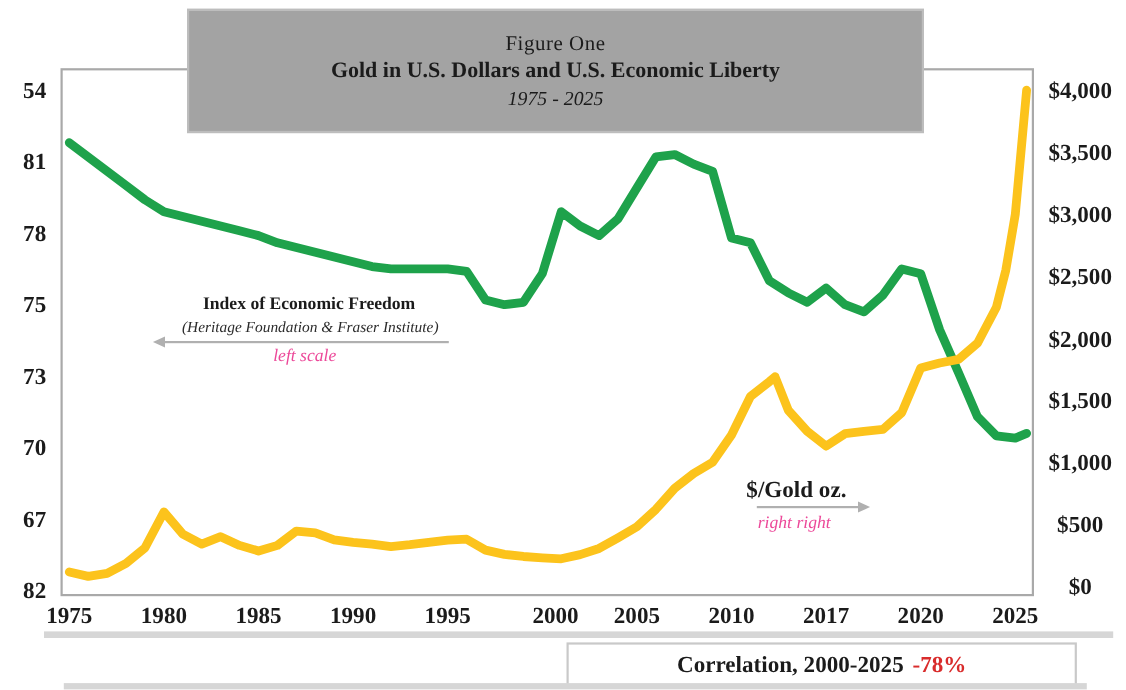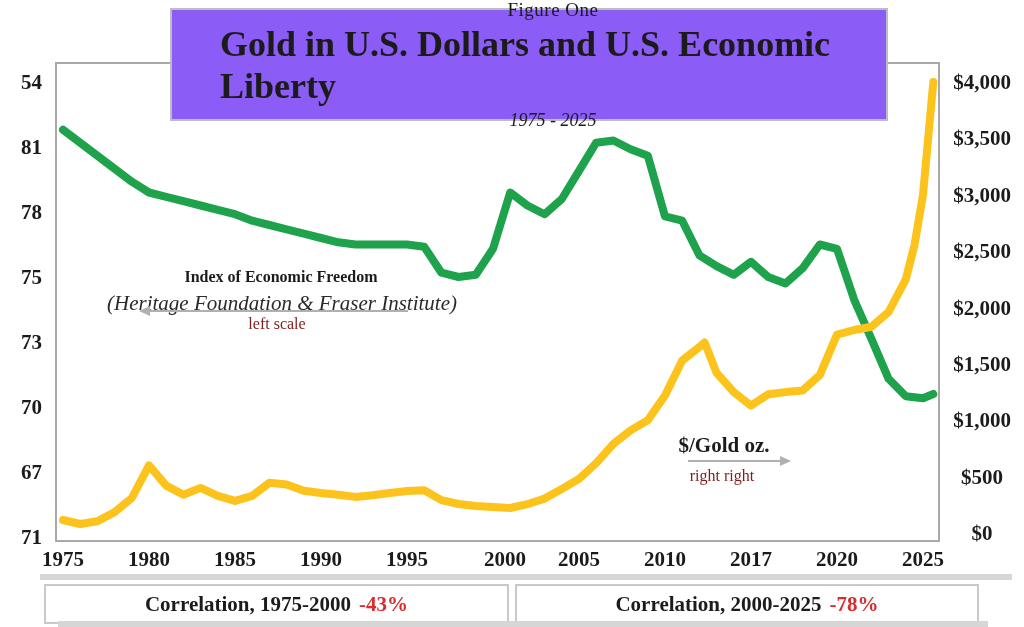--- a/index.html
+++ b/index.html
@@ -6,35 +6,35 @@
   #stage{
     position:relative;width:1024px;height:627px;background:#ffffff;overflow:hidden;
     font-family:"Liberation Serif",serif;color:#1b1b1b;
   }
   .abs{position:absolute;}
   
   #plot-frame{left:55px;top:62px;width:881px;height:476px;border:2px solid #a9a9a9;background:#ffffff;}
   #plot-lines{left:0;top:0;width:1024px;height:627px;pointer-events:none;}
   
   #title-box{
-    left:170px;top:8px;width:666px;height:109px;background:#8b5cf6;border:2px solid #bdbdbd;
-    display:flex;flex-direction:column;align-items:center;justify-content:center;z-index:5;padding-left:48px;
+    left:170px;top:8px;width:666px;height:109px;background:#a3a3a3;border:2px solid #bdbdbd;
+    display:flex;flex-direction:column;align-items:center;justify-content:center;z-index:5;
   }
   #title-box .kicker{font-size:19px;letter-spacing:.5px;}
-  #title-box .main-title{font-size:36px;font-weight:bold;margin-top:2px;}
+  #title-box .main-title{font-size:20px;font-weight:bold;margin-top:2px;}
   #title-box .subtitle{font-size:18px;font-style:italic;margin-top:3px;}
   
   .tick{font-weight:bold;font-size:21px;line-height:26px;white-space:nowrap;}
   .left-tick{left:0;width:42px;text-align:right;}
   .right-tick{left:944px;width:76px;text-align:center;}
   .x-tick{transform:translateX(-50%);text-align:center;}
   
   .anno-title{font-weight:bold;font-size:16px;transform:translateX(-50%);white-space:nowrap;}
-  .anno-sub{font-style:italic;font-size:21px;color:#2a2a2a;transform:translateX(-50%);white-space:nowrap;}
-  .anno-scale{font-size:16px;color:#7f1d1d;transform:translateX(-50%);white-space:nowrap;}
+  .anno-sub{font-style:italic;font-size:14px;color:#2a2a2a;transform:translateX(-50%);white-space:nowrap;}
+  .anno-scale{font-style:italic;font-size:16px;color:#ec4899;transform:translateX(-50%);white-space:nowrap;}
   #gold-anno-title{font-size:21px;}
   .arrow-line{height:2px;background:#b0b0b0;}
   .arrow-head-left{width:0;height:0;border-top:5px solid transparent;border-bottom:5px solid transparent;border-right:11px solid #b0b0b0;}
   .arrow-head-right{width:0;height:0;border-top:5px solid transparent;border-bottom:5px solid transparent;border-left:11px solid #b0b0b0;}
   
   .corr-box{
     top:584px;height:36px;background:#ffffff;border:2px solid #c9c9c9;
     display:flex;align-items:center;justify-content:center;gap:8px;
     font-weight:bold;font-size:21px;white-space:nowrap;
   }
@@ -54,21 +54,21 @@
     </svg>
 
   <div id="left-axis">
       <div class="abs tick left-tick" style="top: 69px;">54</div>
       <div class="abs tick left-tick" style="top: 134px;">81</div>
       <div class="abs tick left-tick" style="top: 199px;">78</div>
       <div class="abs tick left-tick" style="top: 264px;">75</div>
       <div class="abs tick left-tick" style="top: 329px;">73</div>
       <div class="abs tick left-tick" style="top: 394px;">70</div>
       <div class="abs tick left-tick" style="top: 459px;">67</div>
-      <div class="abs tick left-tick" style="top: 524px;">71</div>
+      <div class="abs tick left-tick" style="top: 524px;">82</div>
     </div>
   <div id="right-axis">
       <div class="abs tick right-tick" style="top: 69px;">$4,000</div>
       <div class="abs tick right-tick" style="top: 125.375px;">$3,500</div>
       <div class="abs tick right-tick" style="top: 181.75px;">$3,000</div>
       <div class="abs tick right-tick" style="top: 238.125px;">$2,500</div>
       <div class="abs tick right-tick" style="top: 294.5px;">$2,000</div>
       <div class="abs tick right-tick" style="top: 350.875px;">$1,500</div>
       <div class="abs tick right-tick" style="top: 407.25px;">$1,000</div>
       <div class="abs tick right-tick" style="top: 463.625px;">$500</div>
@@ -100,23 +100,19 @@
   <div class="abs arrow-head-left" style="left:139px;top:306px;"></div>
   <div class="abs anno-scale" style="left:277px;top:315px;">left scale</div>
 
   <div class="abs anno-title" id="gold-anno-title" style="left:724px;top:433px;">$/Gold oz.</div>
   <div class="abs arrow-line" style="left:688px;top:460px;width:92px;"></div>
   <div class="abs arrow-head-right" style="left:780px;top:456px;"></div>
   <div class="abs anno-scale" style="left:722px;top:467px;">right right</div>
 
   <div class="abs shadow-band" style="left:40px;top:574px;width:972px;height:6px;"></div>
 
-  <div class="abs corr-box" style="left:44px;width:461px;">
-    <span>Correlation, 1975-2000</span>
-    <span class="corr-value">-43%</span>
-  </div>
   <div class="abs corr-box" style="left:515px;width:460px;">
     <span>Correlation, 2000-2025</span>
     <span class="corr-value">-78%</span>
   </div>
   <div class="abs shadow-band" style="left:58px;top:621px;width:930px;height:6px;"></div>
 
 </div>
 
 </body></html>

